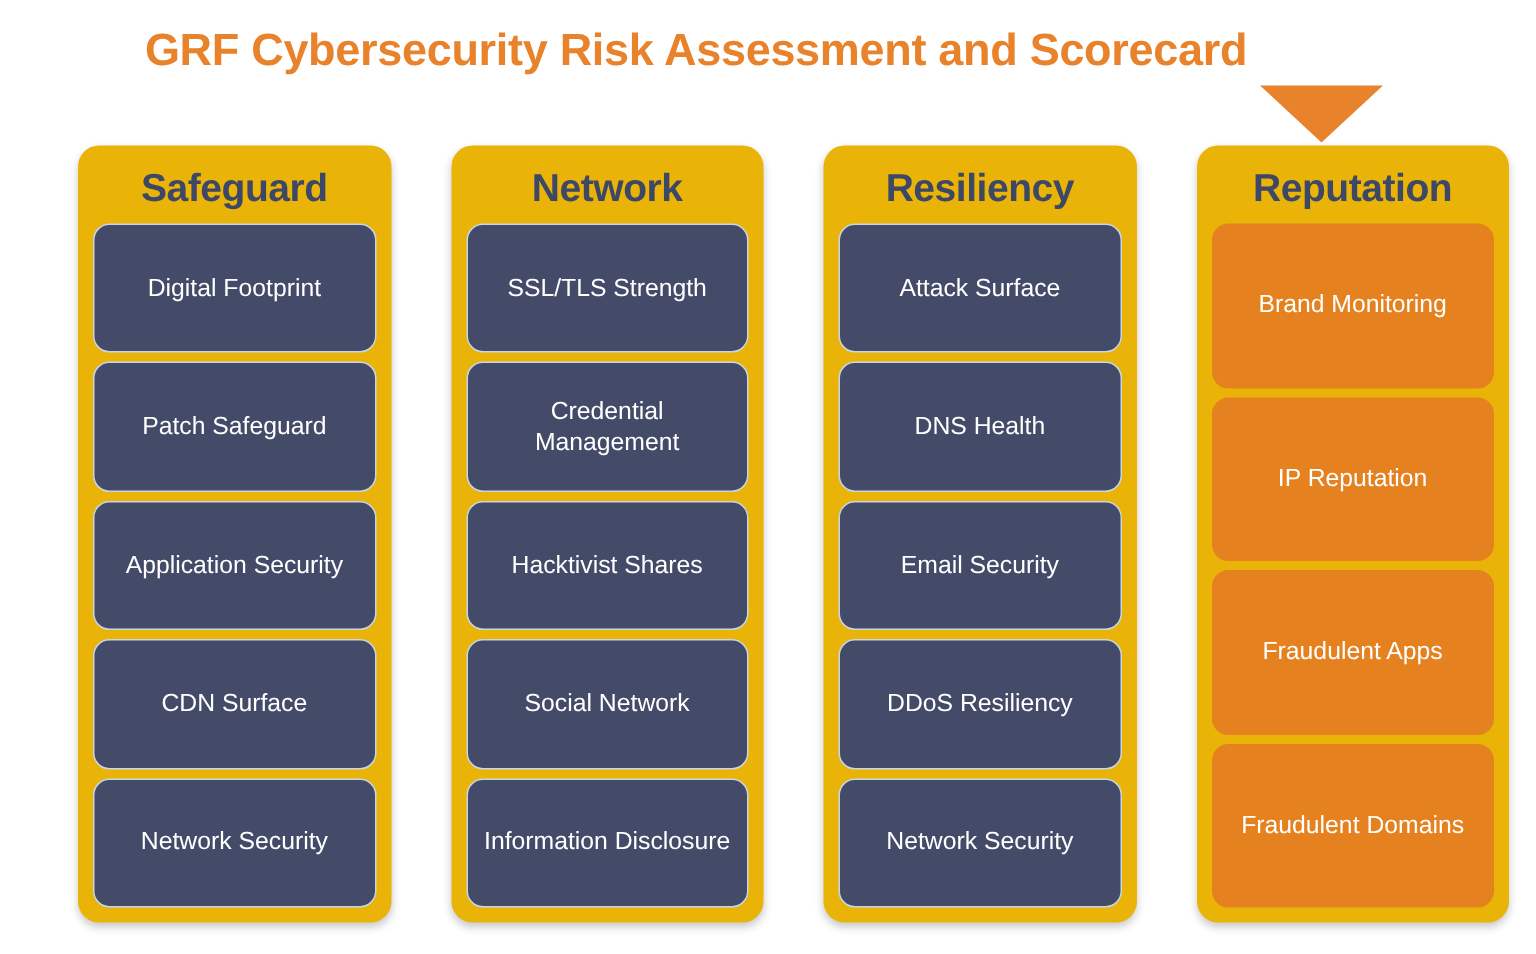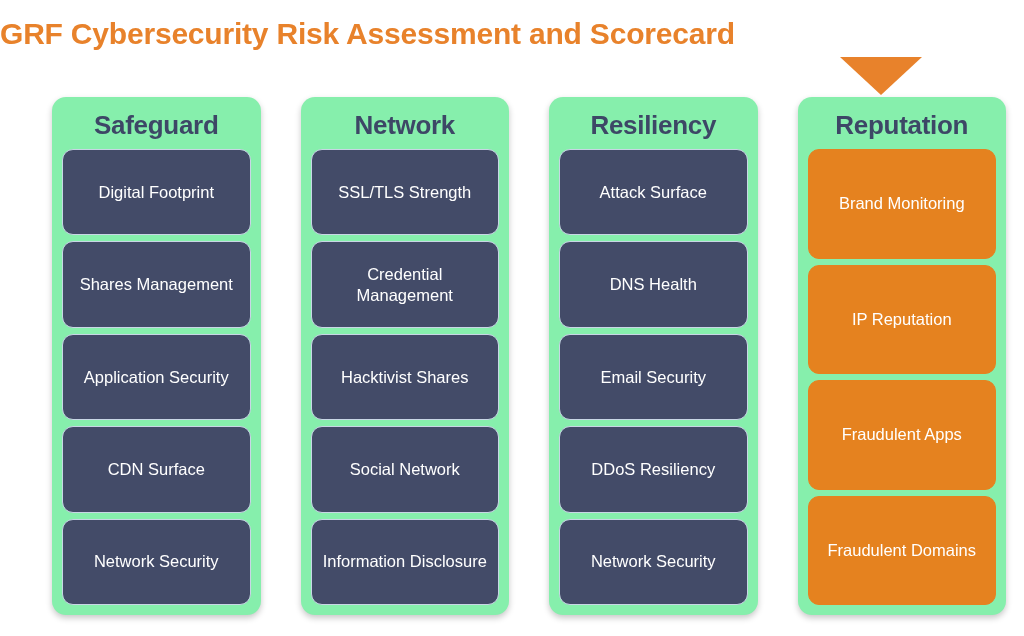--- a/index.html
+++ b/index.html
@@ -21,20 +21,21 @@
     height: 636px;
     background: #ffffff;
   }
 
   
   .title-bar {
     position: absolute;
     left: 0;
     top: 14px;
     width: 928px;
+    text-align: center;
   }
   .title-text {
     display: inline-block;
     font-size: 30px;
     font-weight: bold;
     color: #E8822B;
     letter-spacing: -0.2px;
     line-height: 40px;
     white-space: nowrap;
   }
@@ -57,21 +58,21 @@
     left: 18px;
     top: 97px;
     width: 988px;
     height: 518px;
     display: flex;
     gap: 6px;
   }
 
   .column {
     flex: 1 1 0;
-    background: #86efac;
+    background: #eab308;
     border-radius: 14px;
     box-shadow: 0 3px 6px rgba(0,0,0,0.22);
     display: flex;
     flex-direction: column;
     padding: 6px 10px 10px 10px;
     box-sizing: border-box;
     min-width: 0;
     margin-left: 34px;
   }
 
@@ -129,21 +130,21 @@
     <span class="title-text">GRF Cybersecurity Risk Assessment and Scorecard</span>
   </div>
 
   <div class="arrow-pointer"></div>
 
   <div class="board">
       <div class="column">
         <div class="column-header">Safeguard</div>
         <div class="card-list">
           <div class="card navy">Digital Footprint</div>
-          <div class="card navy">Shares Management</div>
+          <div class="card navy">Patch Safeguard</div>
           <div class="card navy">Application Security</div>
           <div class="card navy">CDN Surface</div>
           <div class="card navy">Network Security</div>
         </div>
       </div>
       <div class="column">
         <div class="column-header">Network</div>
         <div class="card-list">
           <div class="card navy">SSL/TLS Strength</div>
           <div class="card navy">Credential Management</div>

